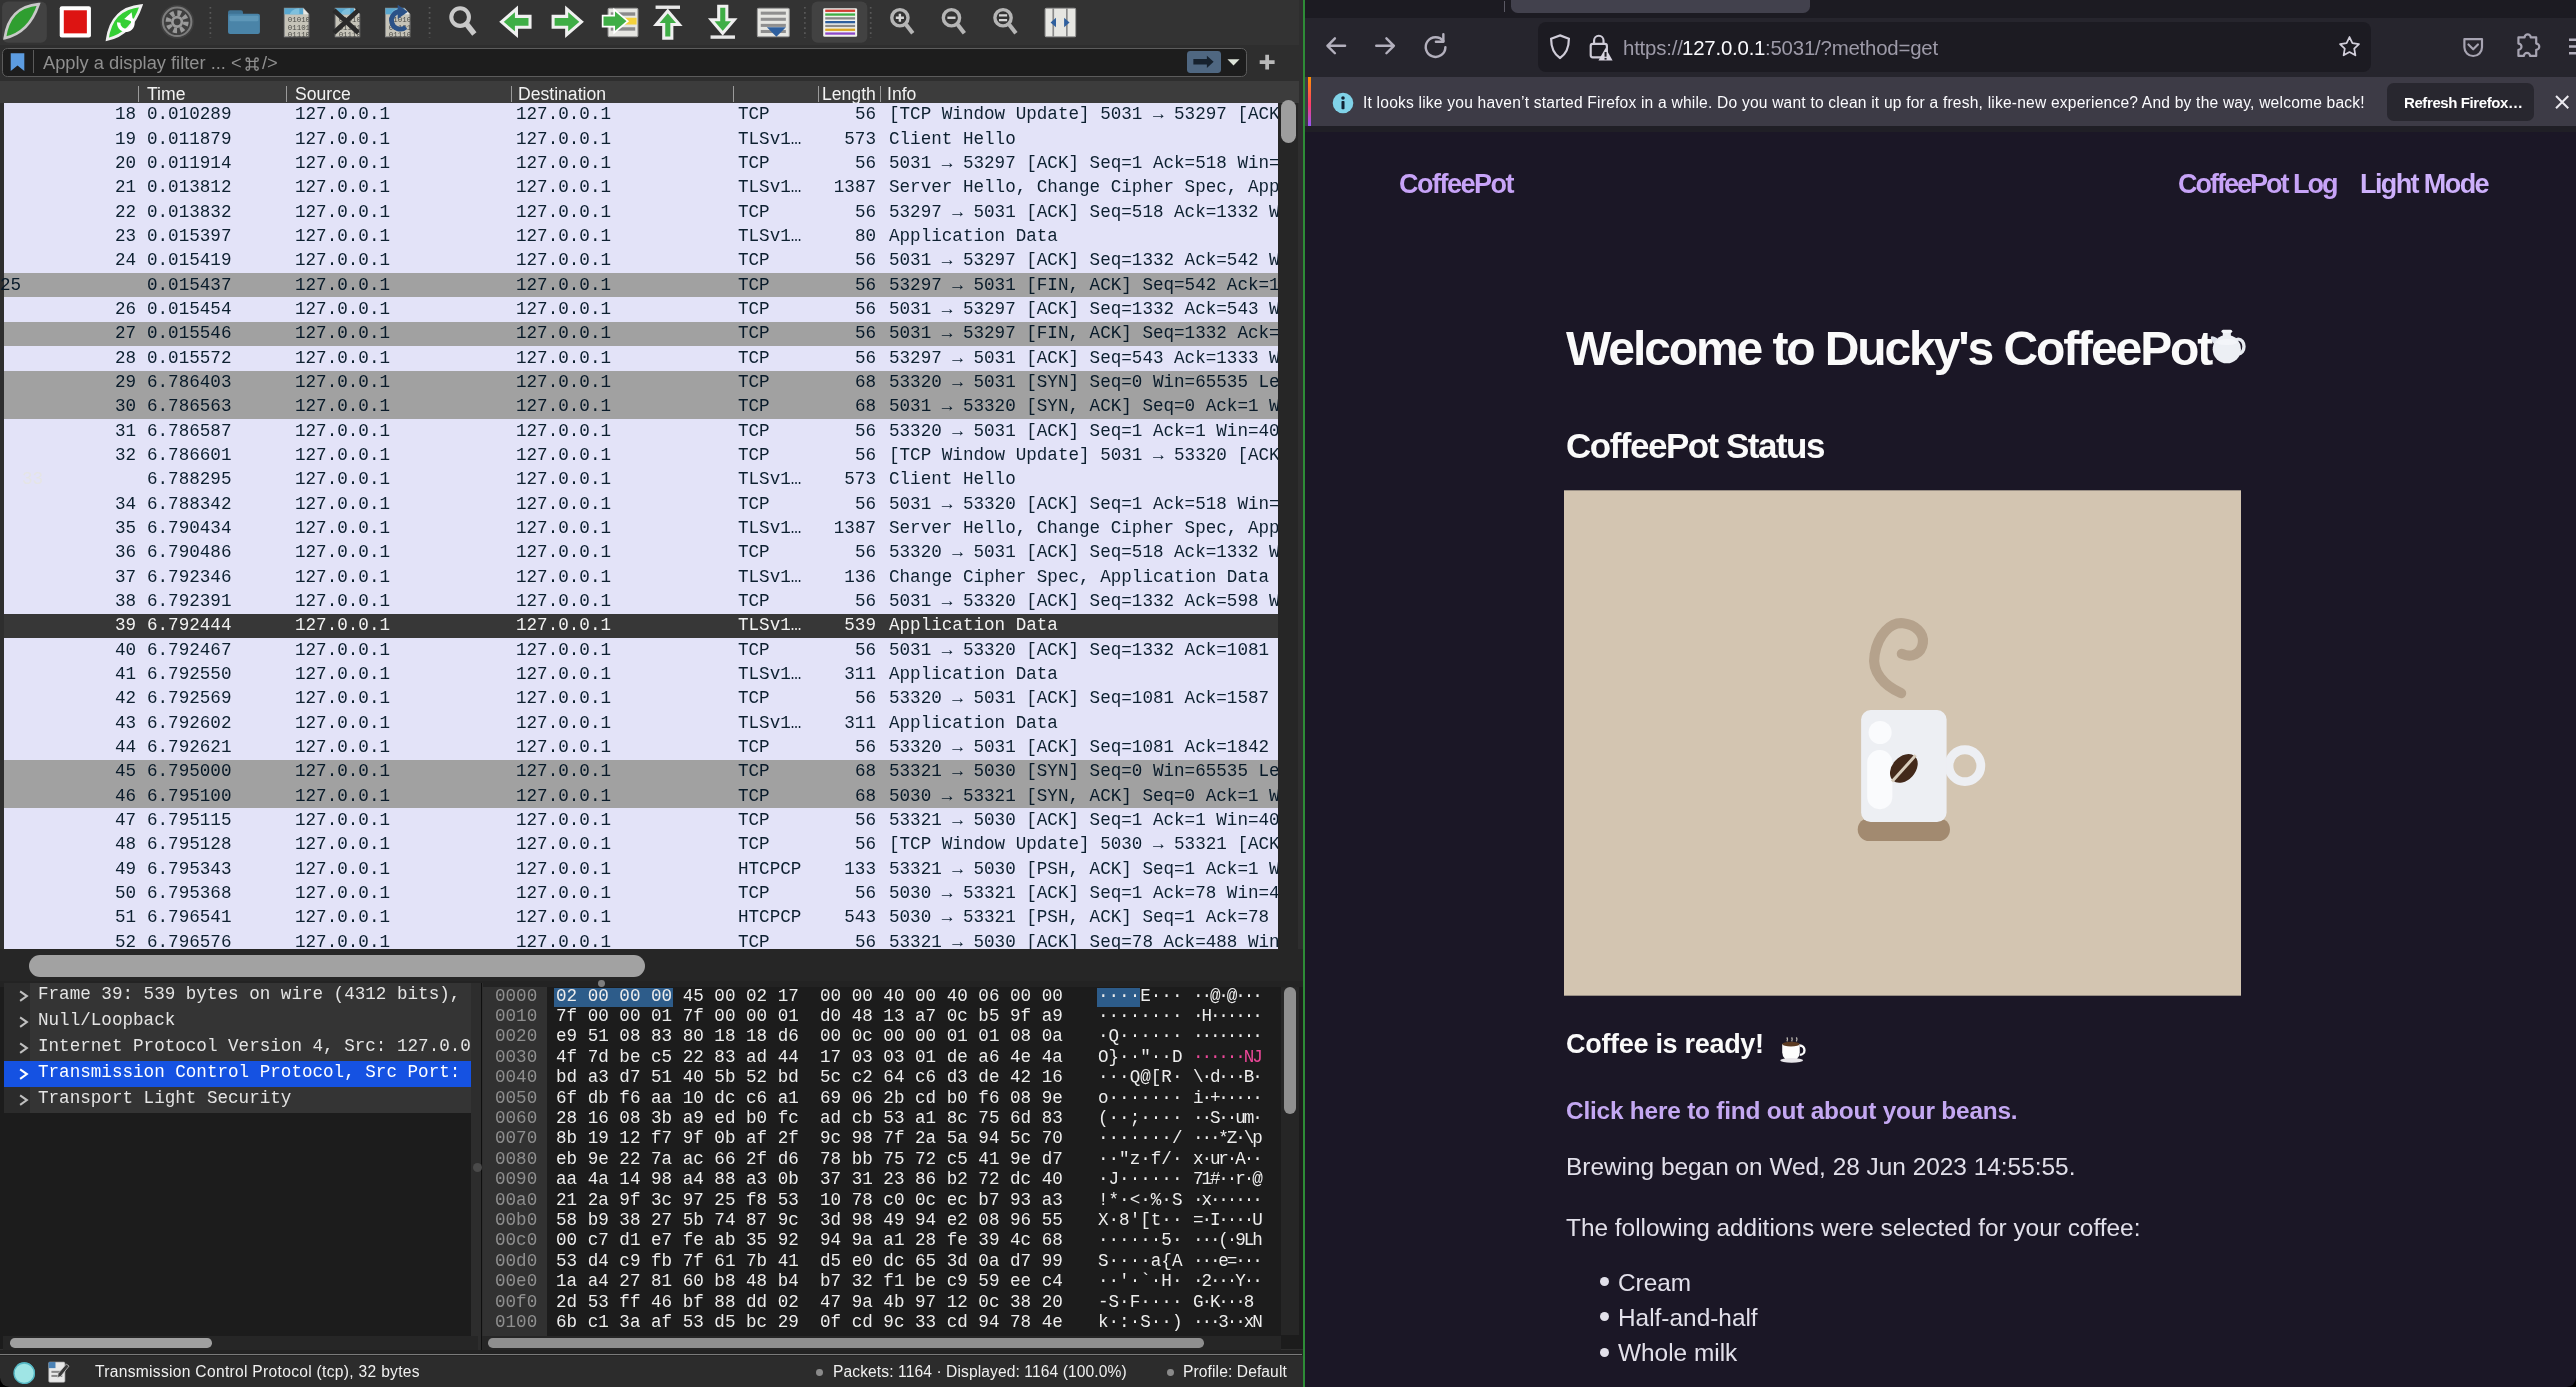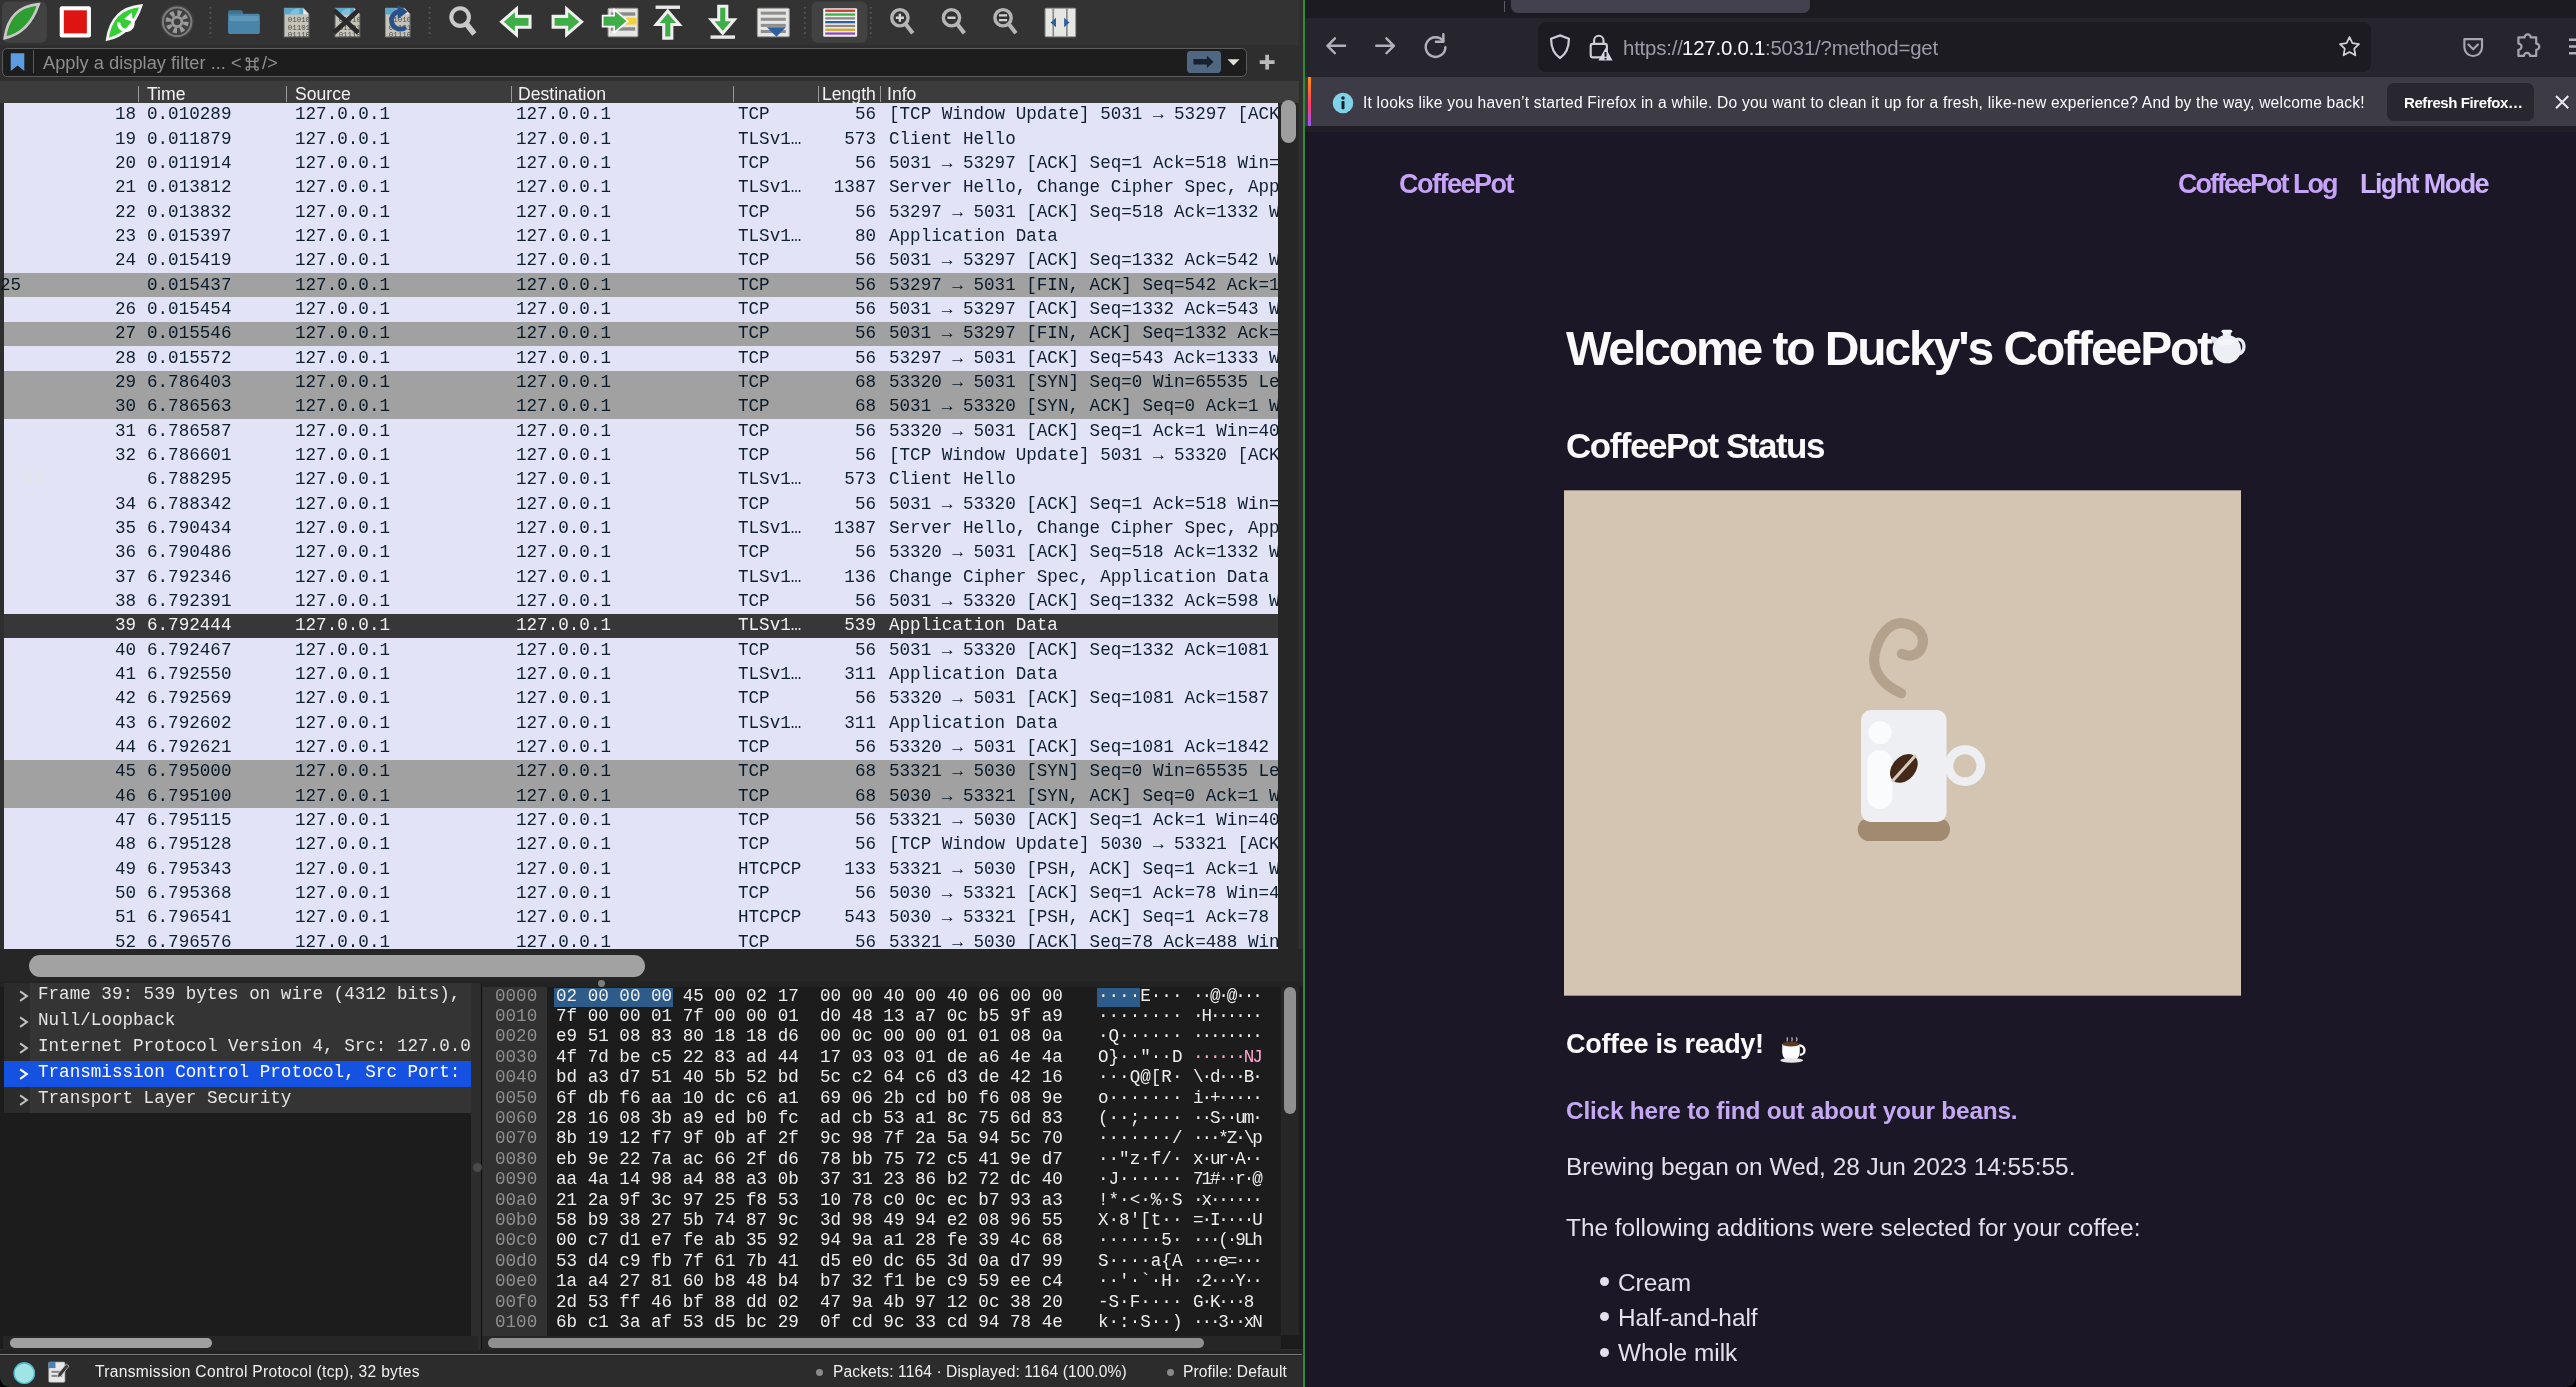--- a/index.html
+++ b/index.html
@@ -409,21 +409,21 @@
   </svg>
 <div class="a " style="left:38px;top:1038px;font:17.6px 'Liberation Mono', monospace;color:#e4e4e4;line-height:17.6px;">Internet Protocol Version 4, Src: 127.0.0</div>
 <div class="a" style="left:4.1px;top:1061px;width:467px;height:26px;background:#1552e2;"></div>
 <svg style="left:17.6px;top:1068px" width="11" height="12.2" viewBox="0 0 16 18">
     <path d="M3 2 L13 9 L3 16" fill="none" stroke="#ffffff" stroke-width="3"></path>
   </svg>
 <div class="a " style="left:38px;top:1064px;font:17.6px 'Liberation Mono', monospace;color:#ffffff;line-height:17.6px;">Transmission Control Protocol, Src Port:</div>
 <svg style="left:17.6px;top:1094px" width="11" height="12.2" viewBox="0 0 16 18">
     <path d="M3 2 L13 9 L3 16" fill="none" stroke="#bfbfbf" stroke-width="3"></path>
   </svg>
-<div class="a " style="left:38px;top:1090px;font:17.6px 'Liberation Mono', monospace;color:#e4e4e4;line-height:17.6px;">Transport Layer Security</div>
+<div class="a " style="left:38px;top:1090px;font:17.6px 'Liberation Mono', monospace;color:#e4e4e4;line-height:17.6px;">Transport Light Security</div>
 <div class="a" style="left:2.7px;top:1336px;width:475px;height:14.3px;background:#262626;"></div>
 <div class="a" style="left:10.2px;top:1338px;width:202px;height:10.2px;background:#a0a0a0;border-radius:4.8px;"></div>
 <div class="a" style="left:554px;top:988px;width:119px;height:19px;background:#2d5c8a;"></div>
 <div class="a" style="left:1097px;top:988px;width:43px;height:19px;background:#2d5c8a;"></div>
 <div class="a " style="left:495px;top:988px;font:17.6px 'Liberation Mono', monospace;color:#8f8f8f;line-height:17.6px;">0000</div>
 <div class="a" style="left:556px;top:988px;font:17.6px 'Liberation Mono', monospace;color:#ededed;line-height:17.6px;">02 00 00 00 45 00 02 17</div>
 <div class="a" style="left:820px;top:988px;font:17.6px 'Liberation Mono', monospace;color:#ededed;line-height:17.6px;">00 00 40 00 40 06 00 00</div>
 <div class="a" style="left:1098px;top:988px;font:17.6px 'Liberation Mono', monospace;color:#ededed;line-height:17.6px">····E···</div>
 <div class="a" style="left:1193px;top:988px;font:17.6px 'Liberation Mono', monospace;color:#ededed;line-height:17.6px;letter-spacing:-2.1px">··@·@···</div>
 <div class="a " style="left:495px;top:1008px;font:17.6px 'Liberation Mono', monospace;color:#8f8f8f;line-height:17.6px;">0010</div>
@@ -433,21 +433,21 @@
 <div class="a" style="left:1193px;top:1008px;font:17.6px 'Liberation Mono', monospace;color:#ededed;line-height:17.6px;letter-spacing:-2.1px">·H······</div>
 <div class="a " style="left:495px;top:1028px;font:17.6px 'Liberation Mono', monospace;color:#8f8f8f;line-height:17.6px;">0020</div>
 <div class="a" style="left:556px;top:1028px;font:17.6px 'Liberation Mono', monospace;color:#ededed;line-height:17.6px;">e9 51 08 83 80 18 18 d6</div>
 <div class="a" style="left:820px;top:1028px;font:17.6px 'Liberation Mono', monospace;color:#ededed;line-height:17.6px;">00 0c 00 00 01 01 08 0a</div>
 <div class="a" style="left:1098px;top:1028px;font:17.6px 'Liberation Mono', monospace;color:#ededed;line-height:17.6px">·Q······</div>
 <div class="a" style="left:1193px;top:1028px;font:17.6px 'Liberation Mono', monospace;color:#ededed;line-height:17.6px;letter-spacing:-2.1px">········</div>
 <div class="a " style="left:495px;top:1049px;font:17.6px 'Liberation Mono', monospace;color:#8f8f8f;line-height:17.6px;">0030</div>
 <div class="a" style="left:556px;top:1049px;font:17.6px 'Liberation Mono', monospace;color:#ededed;line-height:17.6px;">4f 7d be c5 22 83 ad 44</div>
 <div class="a" style="left:820px;top:1049px;font:17.6px 'Liberation Mono', monospace;color:#ededed;line-height:17.6px;">17 03 03 01 de a6 4e 4a</div>
 <div class="a" style="left:1098px;top:1049px;font:17.6px 'Liberation Mono', monospace;color:#ededed;line-height:17.6px">O}··"··D</div>
-<div class="a" style="left:1193px;top:1049px;font:17.6px 'Liberation Mono', monospace;color:#f9a8d4;line-height:17.6px;letter-spacing:-2.1px">······NJ</div>
+<div class="a" style="left:1193px;top:1049px;font:17.6px 'Liberation Mono', monospace;color:#ec4899;line-height:17.6px;letter-spacing:-2.1px">······NJ</div>
 <div class="a " style="left:495px;top:1069px;font:17.6px 'Liberation Mono', monospace;color:#8f8f8f;line-height:17.6px;">0040</div>
 <div class="a" style="left:556px;top:1069px;font:17.6px 'Liberation Mono', monospace;color:#ededed;line-height:17.6px;">bd a3 d7 51 40 5b 52 bd</div>
 <div class="a" style="left:820px;top:1069px;font:17.6px 'Liberation Mono', monospace;color:#ededed;line-height:17.6px;">5c c2 64 c6 d3 de 42 16</div>
 <div class="a" style="left:1098px;top:1069px;font:17.6px 'Liberation Mono', monospace;color:#ededed;line-height:17.6px">···Q@[R·</div>
 <div class="a" style="left:1193px;top:1069px;font:17.6px 'Liberation Mono', monospace;color:#ededed;line-height:17.6px;letter-spacing:-2.1px">\·d···B·</div>
 <div class="a " style="left:495px;top:1090px;font:17.6px 'Liberation Mono', monospace;color:#8f8f8f;line-height:17.6px;">0050</div>
 <div class="a" style="left:556px;top:1090px;font:17.6px 'Liberation Mono', monospace;color:#ededed;line-height:17.6px;">6f db f6 aa 10 dc c6 a1</div>
 <div class="a" style="left:820px;top:1090px;font:17.6px 'Liberation Mono', monospace;color:#ededed;line-height:17.6px;">69 06 2b cd b0 f6 08 9e</div>
 <div class="a" style="left:1098px;top:1090px;font:17.6px 'Liberation Mono', monospace;color:#ededed;line-height:17.6px">o·······</div>
 <div class="a" style="left:1193px;top:1090px;font:17.6px 'Liberation Mono', monospace;color:#ededed;line-height:17.6px;letter-spacing:-2.1px">i·+·····</div>

